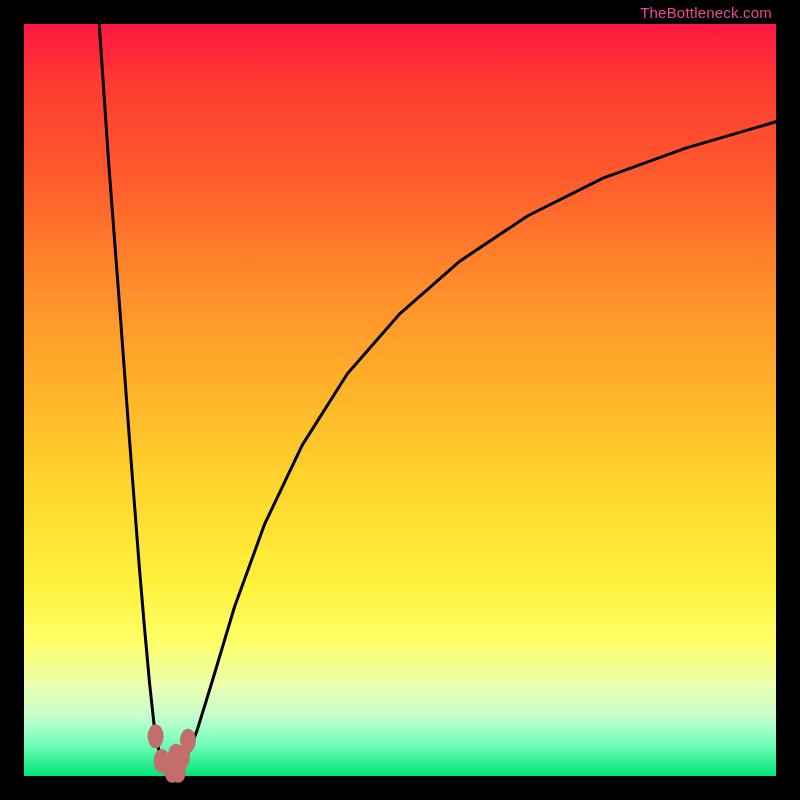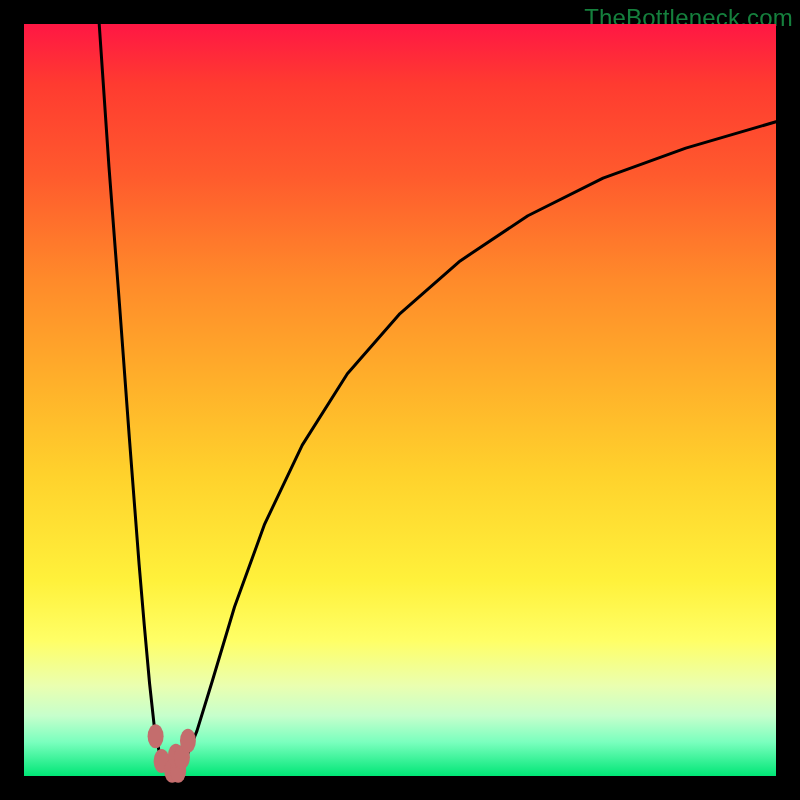--- a/index.html
+++ b/index.html
@@ -42,23 +42,23 @@
   svg.curves {
     position: absolute;
     inset: 0;
     width: 752px;
     height: 752px;
     overflow: visible;
   }
   #watermark {
     position: absolute;
     top: 4px;
-    right: 7px;
-    color: #15803d;
-    font-size: 24px;
+    right: 28px;
+    color: #ec4899;
+    font-size: 15px;
     letter-spacing: 0.2px;
     font-weight: 500;
     user-select: none;
   }
 </style>
 </head>
 <body>
 
 <div class="frame">
 

